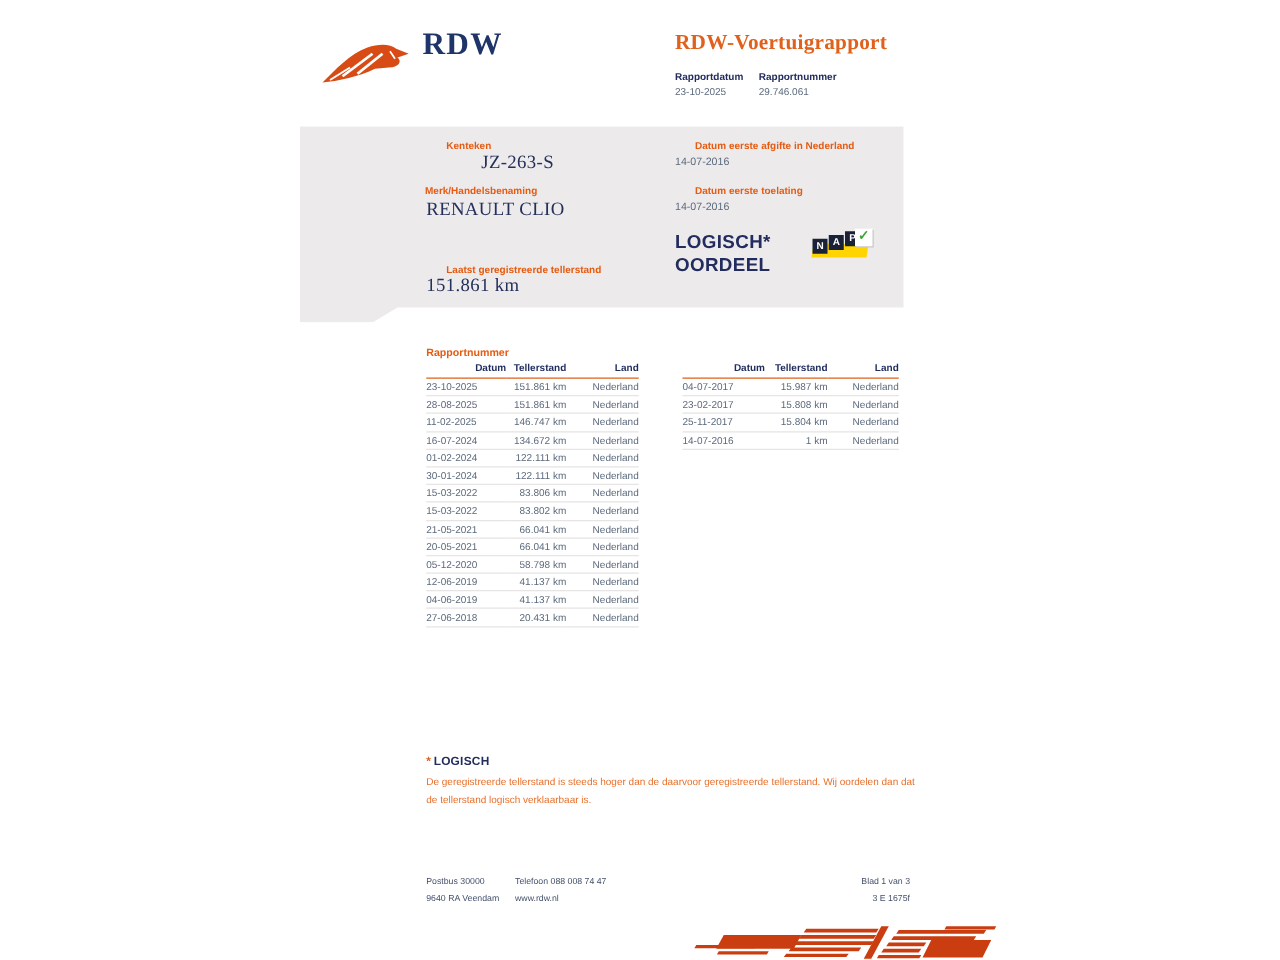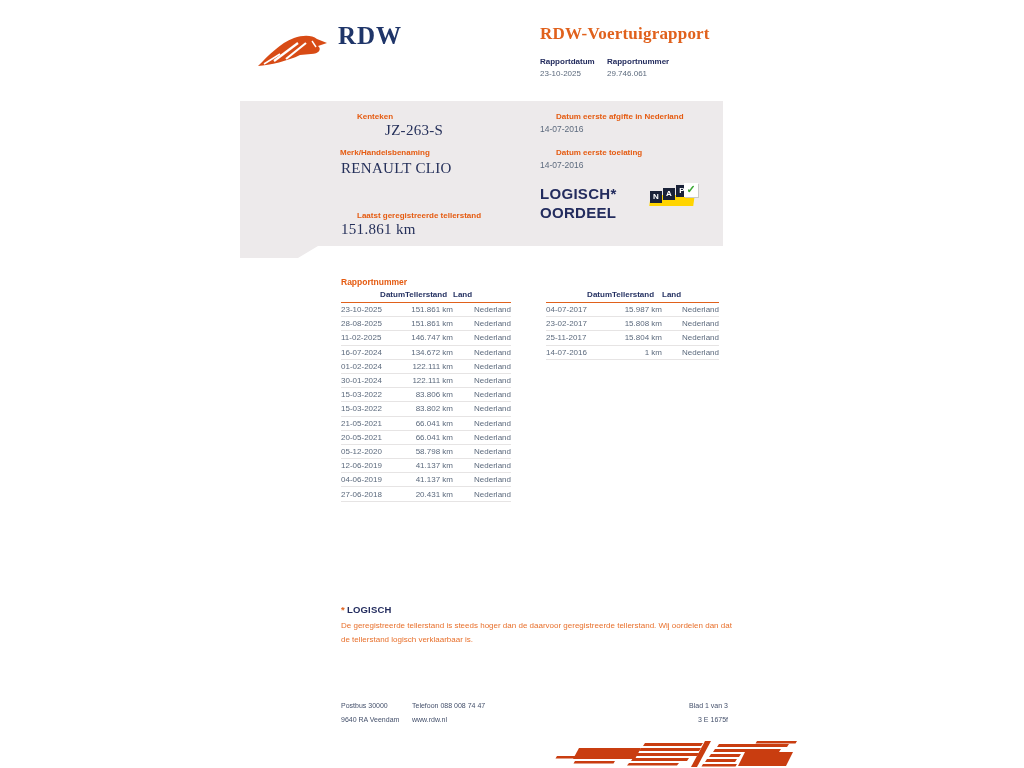--- a/index.html
+++ b/index.html
@@ -42,21 +42,21 @@
                box-shadow:1px 1px 0 #c9c9c9; color:#3AA833; font-size:11px; font-weight:700;
                text-align:center; line-height:13px; }
 
   
   .section-title { position:absolute; left:341px; top:277px; font-size:8.5px; font-weight:700;
                    color:#E55B11; }
   table.tbl { position:absolute; top:290px; border-collapse:collapse; table-layout:fixed;
               font-size:8px; }
   .tbl-left  { left:341px; width:170px; }
   .tbl-right { left:546px; width:173px; }
-  .tbl th { font-weight:700; color:#1F2C5E; text-align:left; padding:0 0 3px 0;
+  .tbl th { font-weight:700; color:#1F2C5E; text-align:right; padding:0 0 3px 0;
             border-bottom:1.5px solid #E0611C; }
   .tbl th:first-child { text-align:right; }
   .tbl td { color:#5C6A7D; text-align:right; height:14.2px; border-bottom:1px solid #E6E4E4;
             padding:0; vertical-align:middle; }
   .tbl td:first-child { text-align:left; }
 
   
   .fn-title { position:absolute; left:341px; top:604px; font-size:9.5px; font-weight:700;
               color:#232C5E; letter-spacing:.2px; }
   .fn-star { color:#E0611C; margin-right:2px; }

